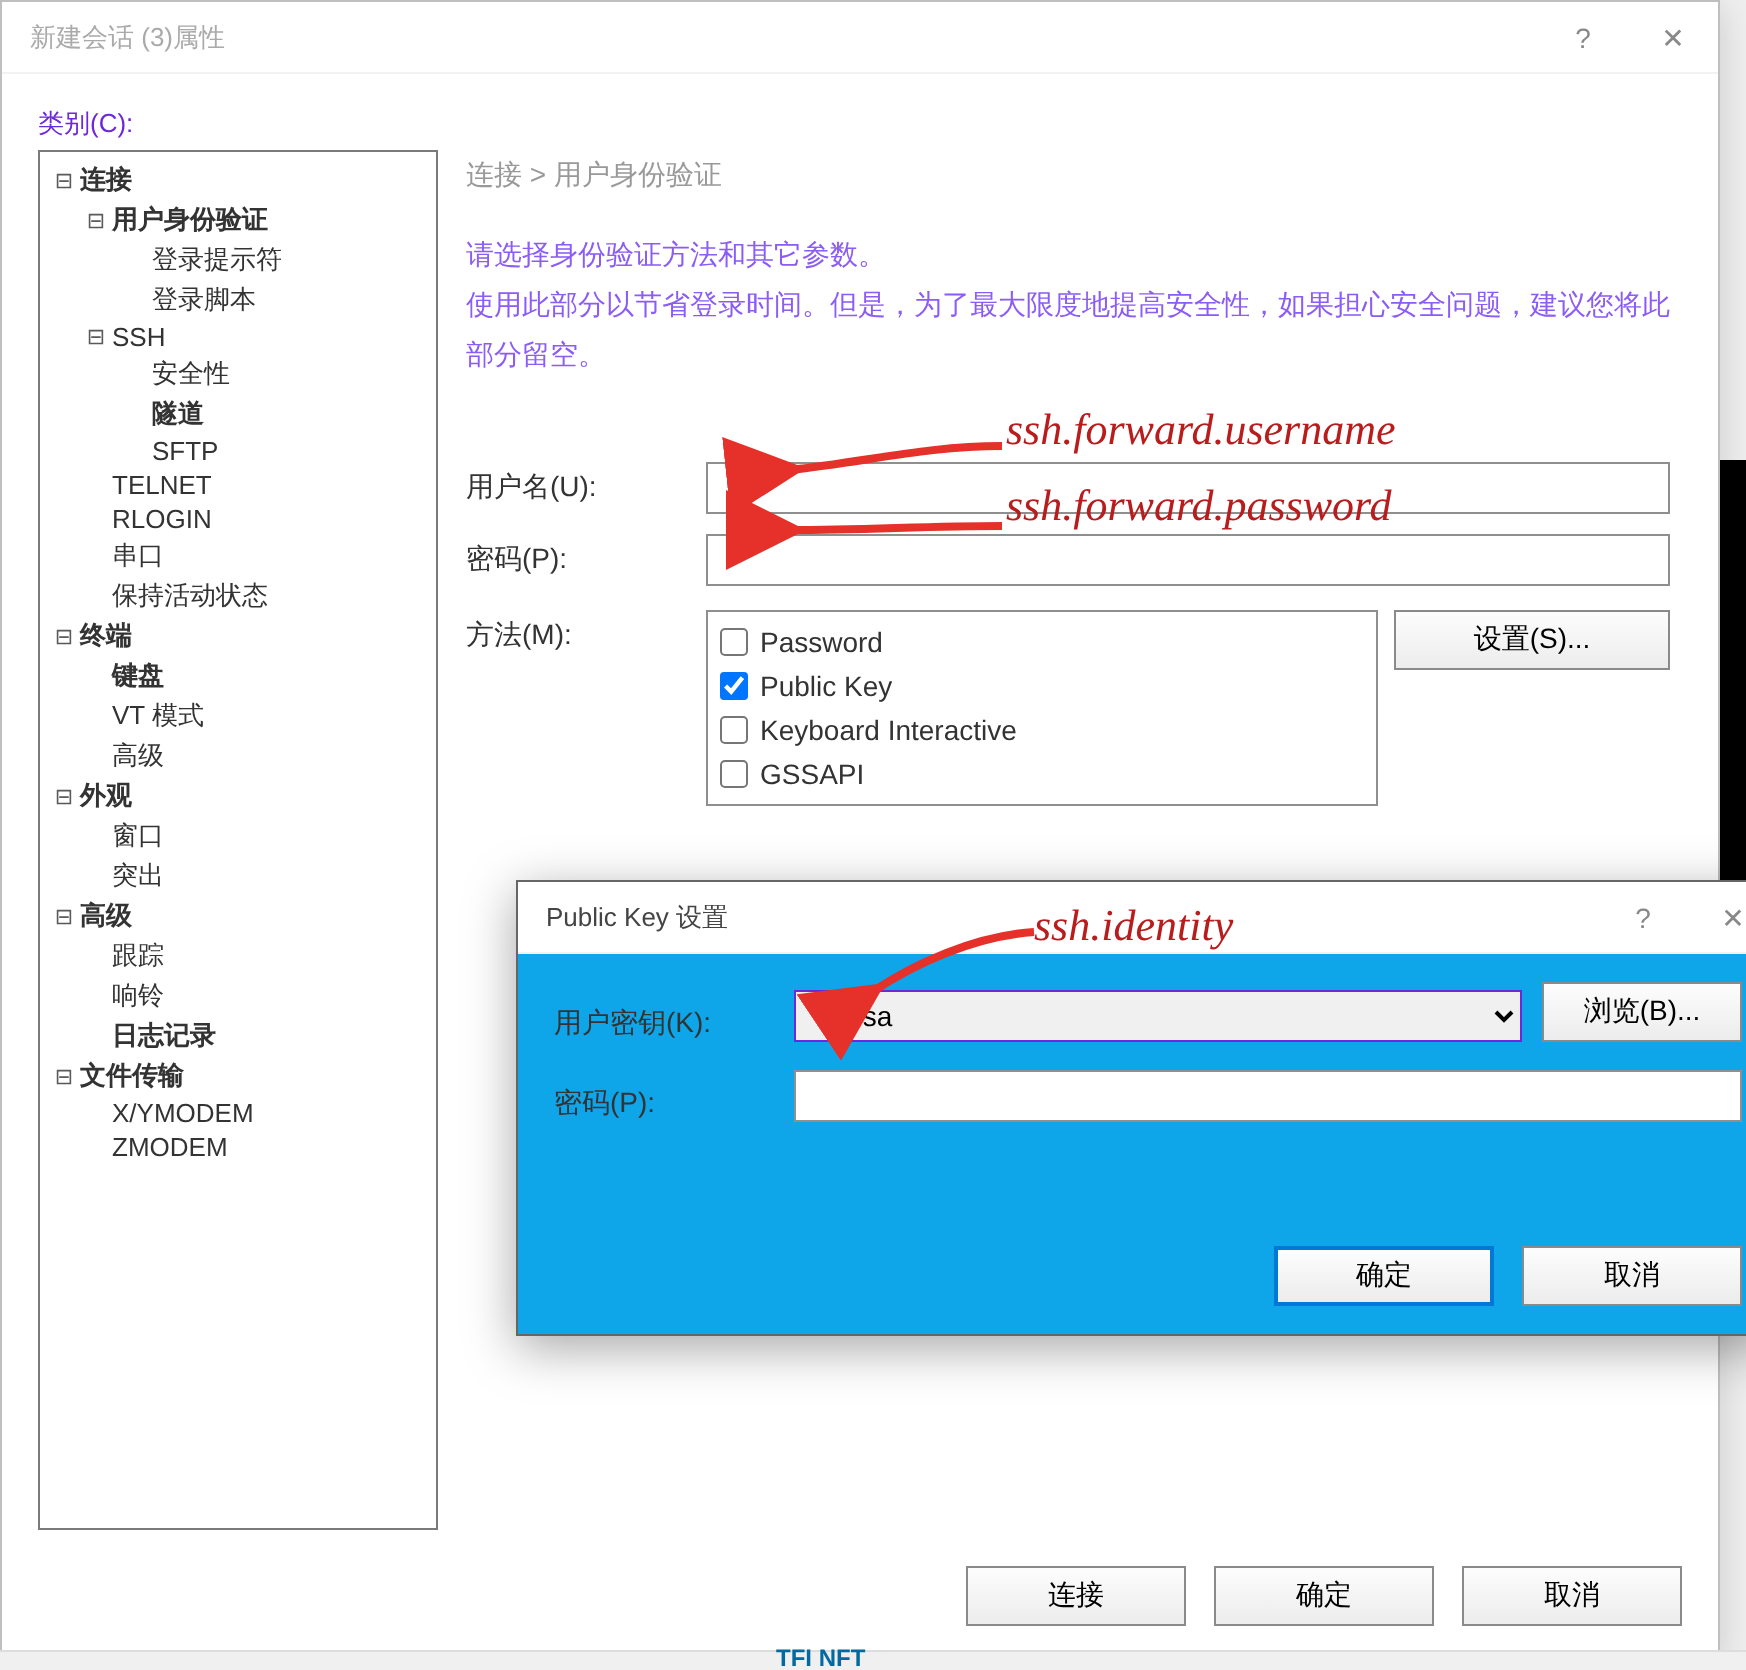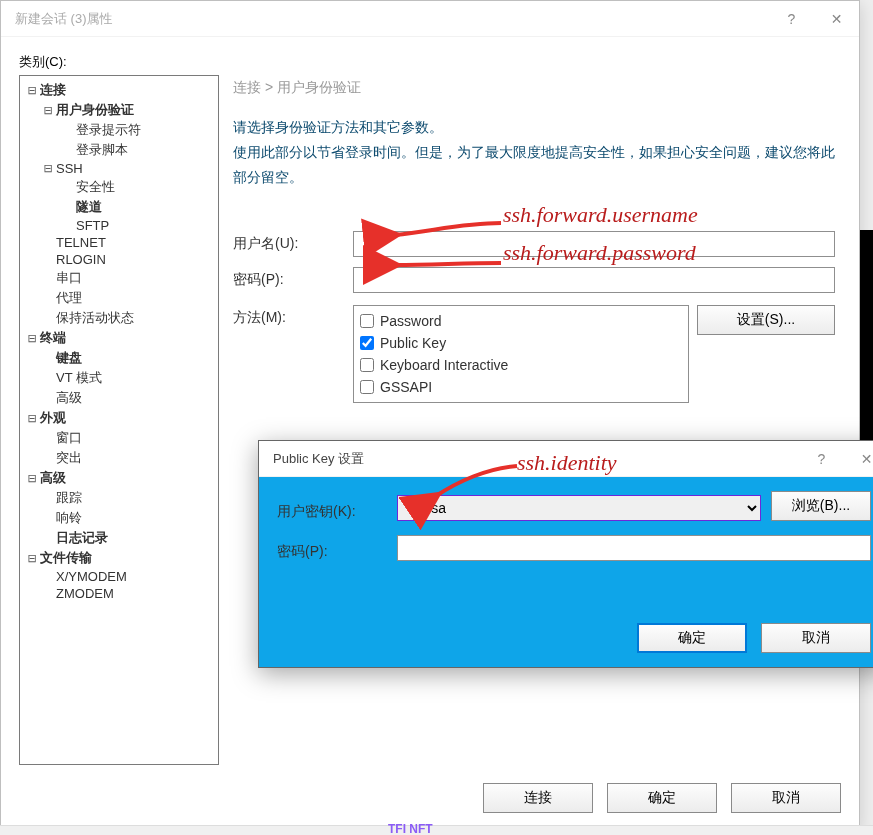--- a/index.html
+++ b/index.html
@@ -38,21 +38,21 @@
     width: 45px; height: 36px;
     display:flex; align-items:center; justify-content:center;
     color: #888;
     font-size: 14px;
   }
 
   .body {
     padding: 16px 18px 0 18px;
     position: relative;
   }
-  .category-label { font-size: 13px; color:#000000; margin-bottom: 4px; }
+  .category-label { font-size: 13px; color:#6d28d9; margin-bottom: 4px; }
   .content {
     display: flex;
     gap: 14px;
     height: 690px;
   }
 
   
   .tree {
     width: 200px;
     height: 100%;
@@ -81,21 +81,21 @@
   .tree .l2 > .row { padding-left: 20px; }
   .tree .l3 > .row { padding-left: 40px; }
 
   
   .panel {
     flex: 1;
     padding-right: 6px;
     position: relative;
   }
   .breadcrumb { color:#999; font-size:14px; margin: 4px 0 18px 0; }
-  .desc { font-size: 14px; line-height: 1.8; color:#0c4a6e; margin-bottom: 14px; }
+  .desc { font-size: 14px; line-height: 1.8; color:#8b5cf6; margin-bottom: 14px; }
   .form-row {
     display:flex; align-items:center; margin-bottom: 10px;
   }
   .form-row .flabel { width: 120px; font-size: 14px; }
   .form-row input[type=text],
   .form-row input[type=password] {
     flex:1; height: 26px;
     border:1px solid #8f8f8f;
     padding: 2px 6px;
     font-size:13px; font-family: inherit;
@@ -192,21 +192,21 @@
     background:#000;
   }
   
   .taskbar-hint {
     position:absolute; left:0; bottom:0; width:100%; height:10px;
     background:#f0f0f0;
     border-top: 1px solid #ddd;
   }
   .tiny-telnet {
     position:absolute; left:388px; bottom:-1px;
-    font-size:12px; font-weight:700; color:#8b5cf6;
+    font-size:12px; font-weight:700; color:#0369a1;
   }
 </style>
 </head>
 <body>
 
 <div class="terminal-strip"></div>
 
 <div class="window">
   <div class="titlebar">
     <span>新建会话 (3)属性</span>
@@ -282,26 +282,20 @@
             <li class="l2">
               <div class="row">
                 <span class="spacer-tg"></span>
                 <span class="label">RLOGIN</span>
               </div>
             </li>
             <li class="l2">
               <div class="row">
                 <span class="spacer-tg"></span>
                 <span class="label">串口</span>
-              </div>
-            </li>
-            <li class="l2">
-              <div class="row">
-                <span class="spacer-tg"></span>
-                <span class="label">代理</span>
               </div>
             </li>
             <li class="l2">
               <div class="row">
                 <span class="spacer-tg"></span>
                 <span class="label">保持活动状态</span>
               </div>
             </li>
             <li class="l1">
               <div class="row">

